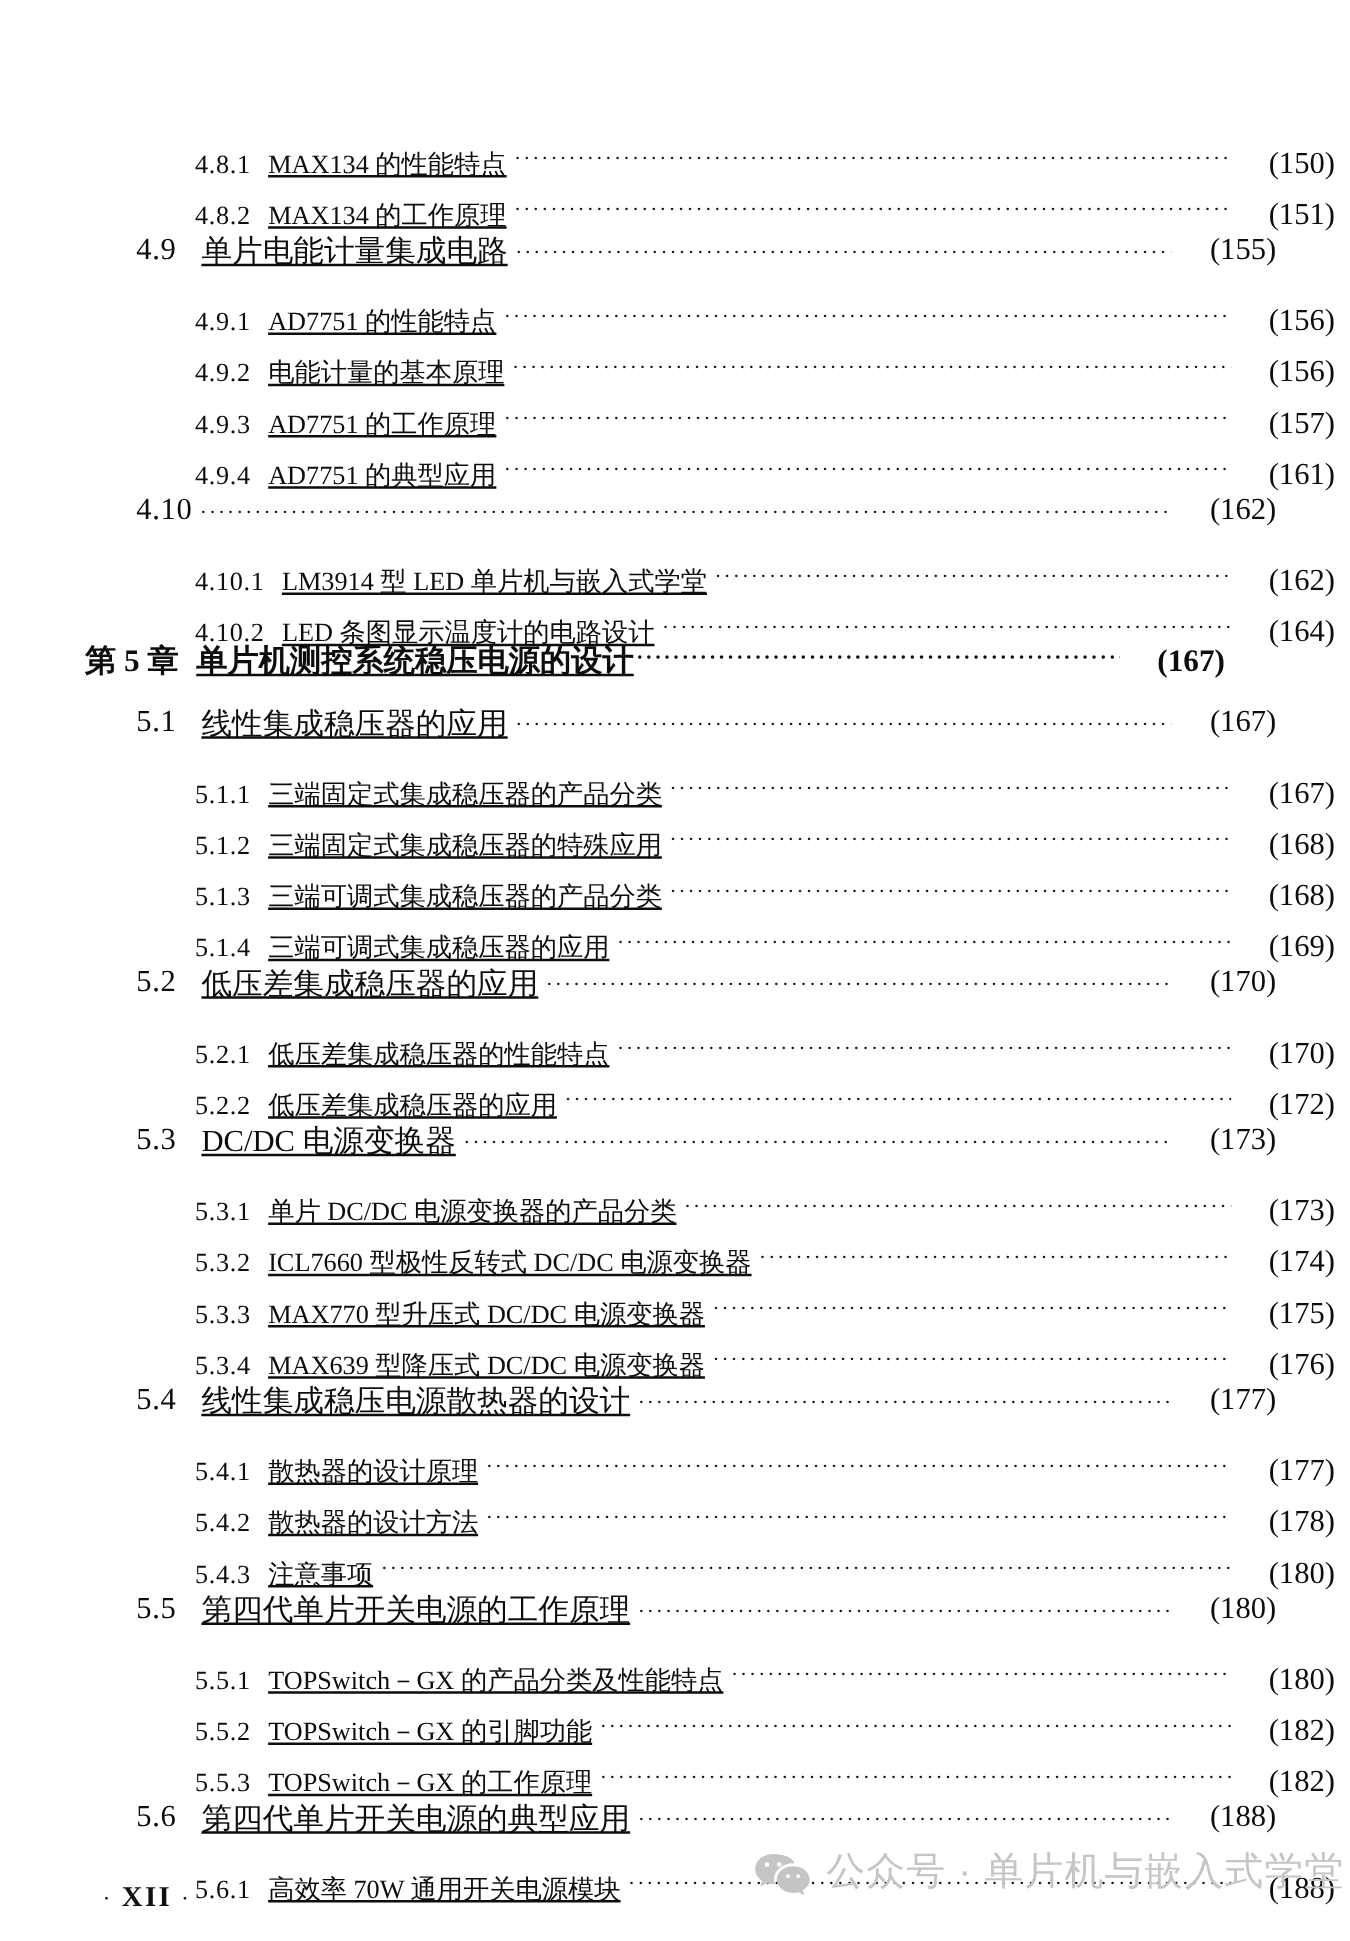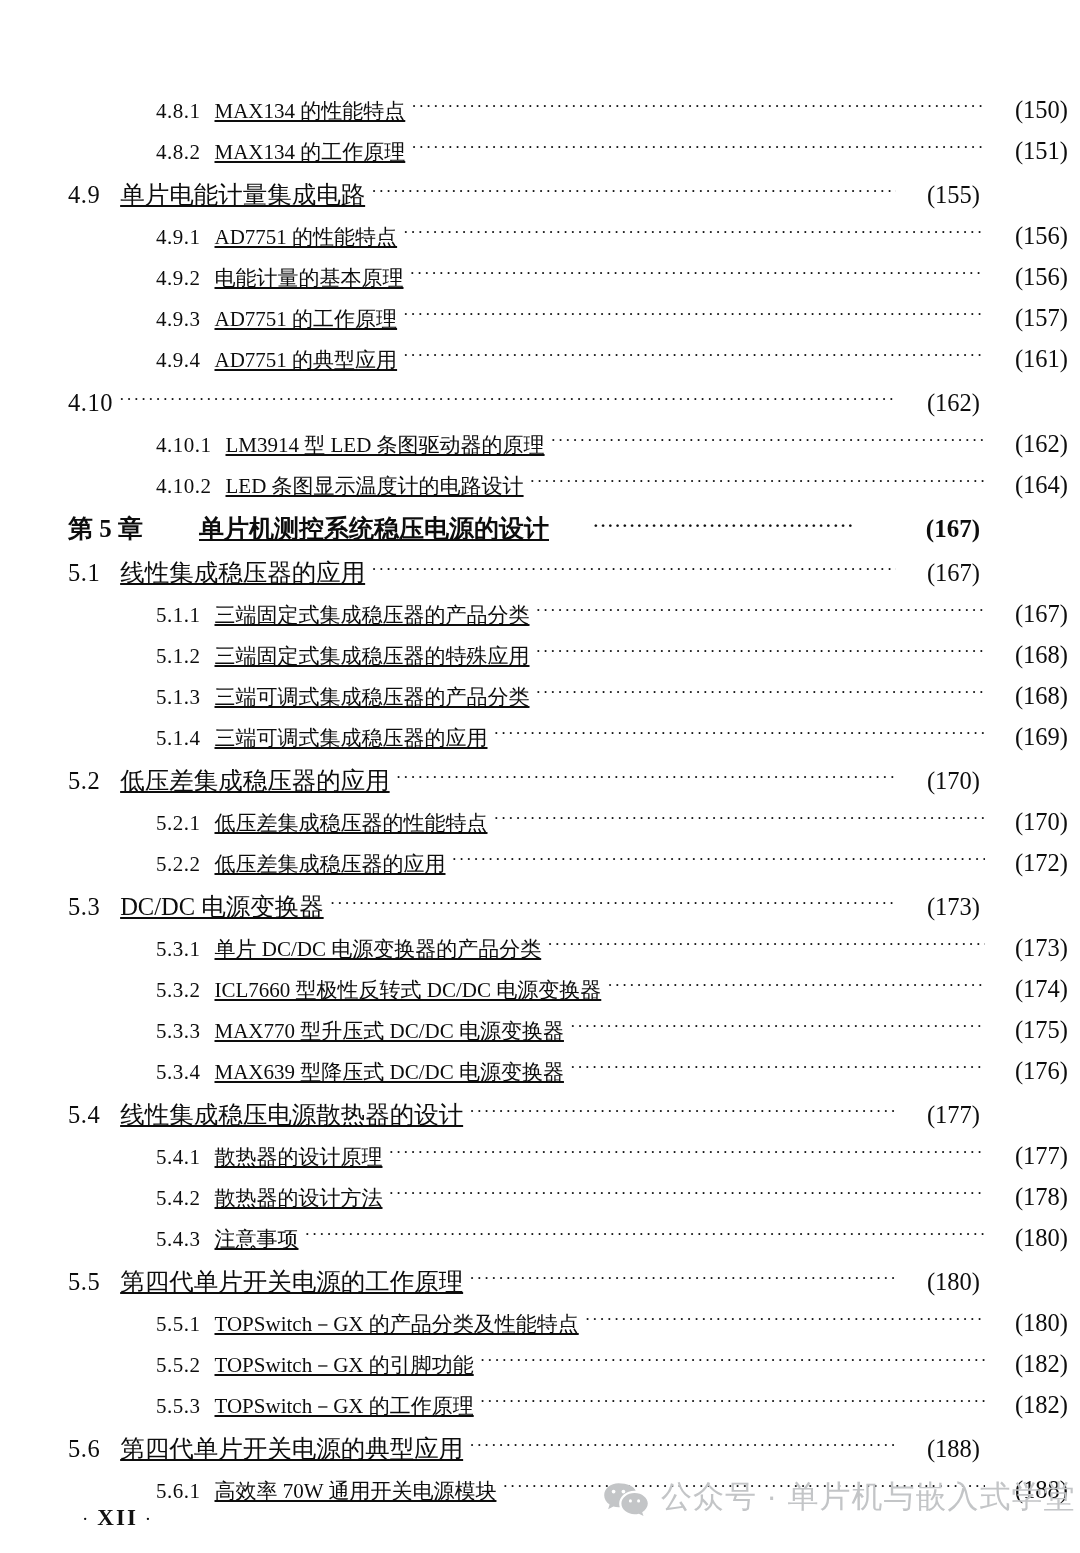--- a/index.html
+++ b/index.html
@@ -75,44 +75,45 @@
     width: 74px;
     letter-spacing: 0px;
   }
 
   
   .lvl-chap {
     font-weight: bold;
     font-size: 25px;
     margin-left: 0px;
     height: 44px;
-    gap: 42px;
   }
   .lvl-chap .num { letter-spacing: 0px; }
   .lvl-chap .title { padding-left: 14px; }
   .lvl-chap .leader { margin-left: 2px; }
   .lvl-chap .leader::before { font-size: 17px; }
   .lvl-chap .pg { font-weight: bold; width: 80px; }
 
   
   .lvl-2 {
     font-size: 24.5px;
+    margin-left: 41px;
     height: 44px;
+    align-items: center;
   }
   .lvl-2 .title { padding-left: 20px; }
   .lvl-2 .pg { width: 80px; }
 
   
   .lvl-3 {
     font-size: 21px;
     margin-left: 88px;
     height: 41px;
   }
   .lvl-3 .title { padding-left: 14px; }
-  .lvl-3 .pg { width: 79px; font-size: 24.5px; }
+  .lvl-3 .pg { width: 79px; font-size: 24.5px; margin-top: 21px; }
 
   
   .folio {
     position: absolute;
     left: 82px;
     top: 1505px;
     font-size: 23px;
     font-weight: bold;
     letter-spacing: 2px;
     color: #111;
@@ -196,21 +197,21 @@
         <span class="leader"></span>
         <span class="pg">(161)</span>
       </div>
       <div class="toc-row lvl-2">
         <span class="num">4.10</span>
         <span class="leader"></span>
         <span class="pg">(162)</span>
       </div>
       <div class="toc-row lvl-3">
         <span class="num">4.10.1</span>
-        <span class="title">LM3914 型 LED 条图驱动器的原理</span>
+        <span class="title">LM3914 型 LED 单片机与嵌入式学堂</span>
         <span class="leader"></span>
         <span class="pg">(162)</span>
       </div>
       <div class="toc-row lvl-3">
         <span class="num">4.10.2</span>
         <span class="title">LED 条图显示温度计的电路设计</span>
         <span class="leader"></span>
         <span class="pg">(164)</span>
       </div>
       <div class="toc-row lvl-chap">

